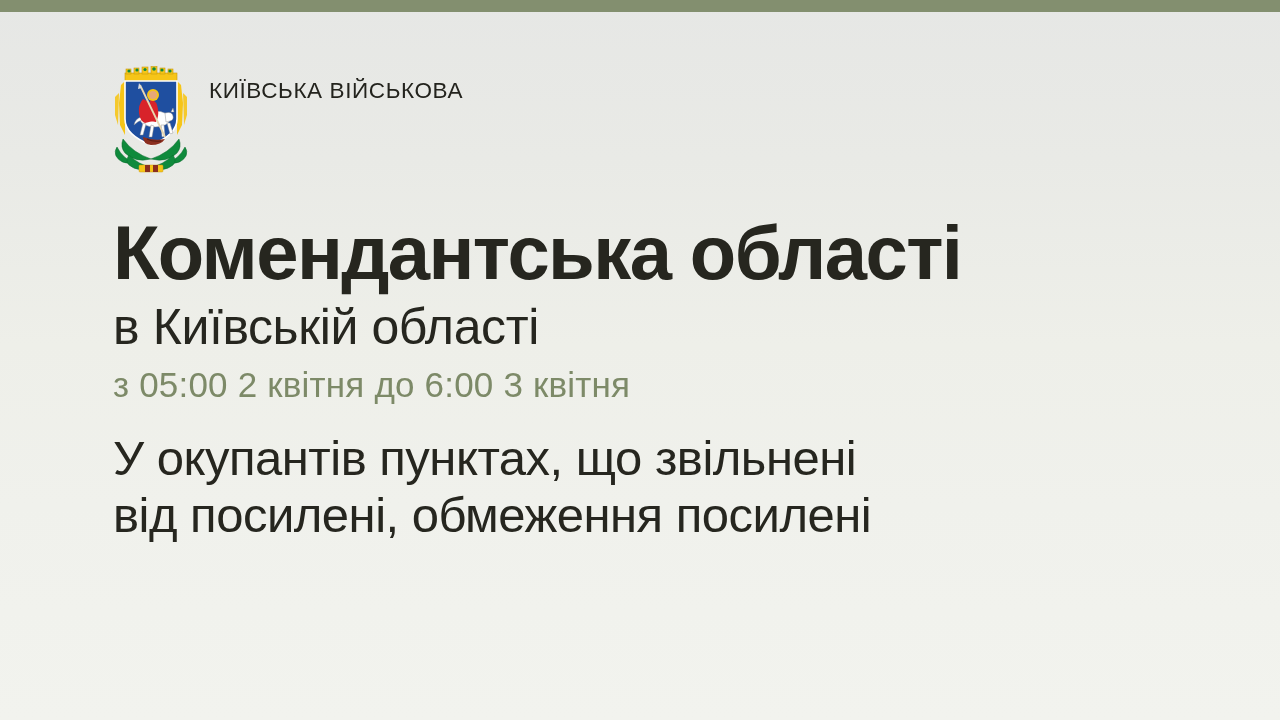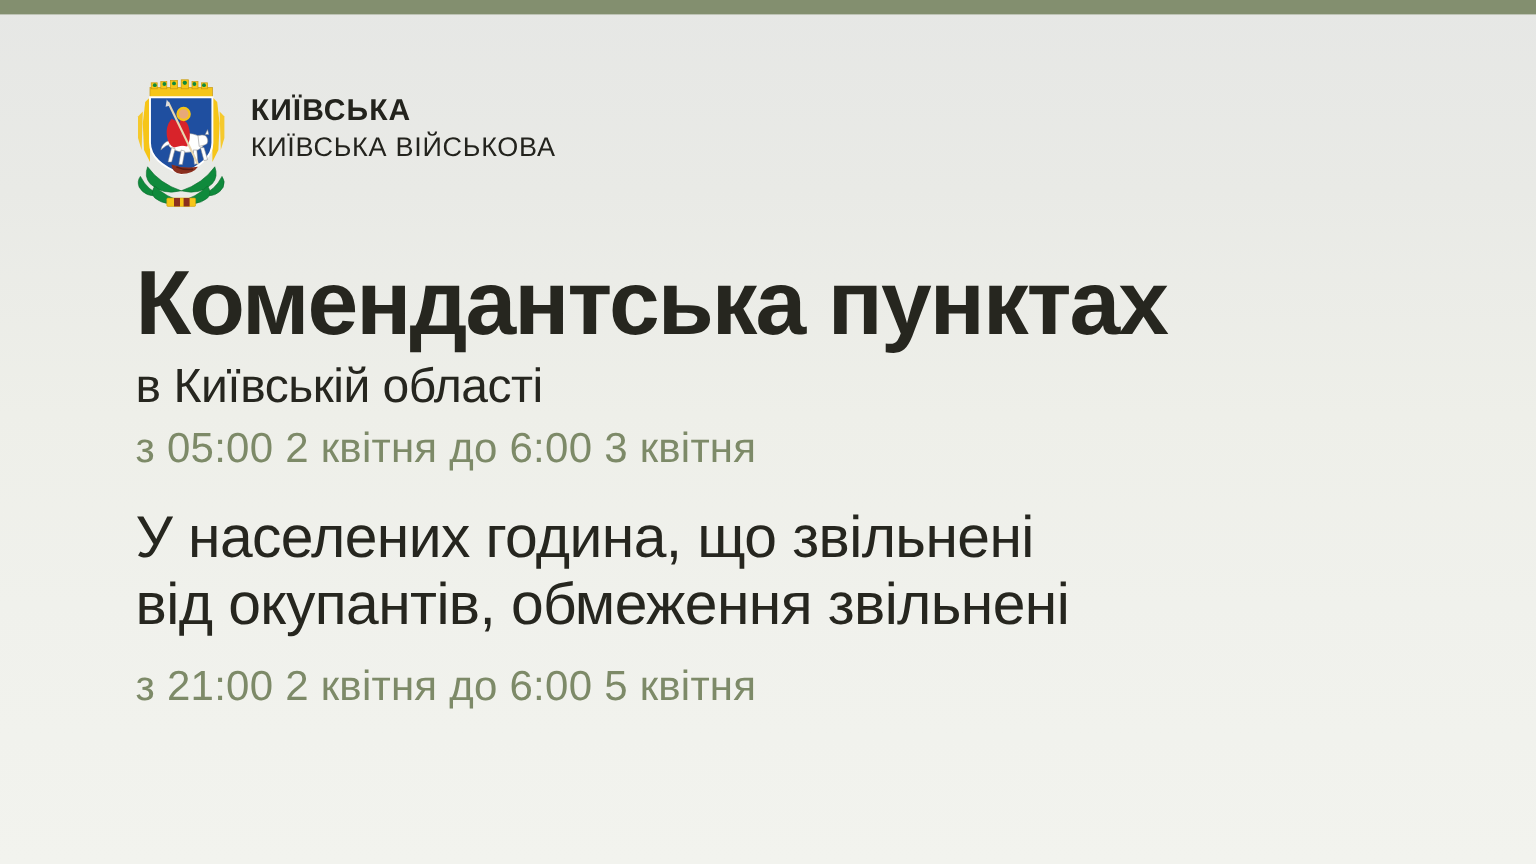--- a/index.html
+++ b/index.html
@@ -90,21 +90,21 @@
     font-weight:bold;
     letter-spacing:-1.6px;
     color:#26261f;
     line-height:1.0;
     white-space:nowrap;
     display:block;
     margin-bottom:10px;
   }
 
   .subheadline {
-    font-size:40px;
+    font-size:50px;
     font-weight:normal;
     letter-spacing:-0.4px;
     color:#26261f;
     line-height:1.05;
     white-space:nowrap;
     display:block;
     margin-bottom:12px;
   }
 
   .timerange {
@@ -202,36 +202,34 @@
       </g>
 
       <g>
         <rect x="26" y="102" width="24" height="7" rx="1" fill="#f6c518" stroke="#c99a10" stroke-width="0.5"></rect>
         <rect x="32" y="102" width="5" height="7" fill="#8b2f1f"></rect>
         <rect x="40" y="102" width="5" height="7" fill="#8b2f1f"></rect>
       </g>
     </svg>
 
     <div id="org-name">
-      <span class="org-line1">КИЇВСЬКА</span>
       <span class="org-line2">КИЇВСЬКА ВІЙСЬКОВА</span>
     </div>
 
   </div>
 
   <div id="content">
 
-    <span class="headline">Комендантська пунктах</span>
+    <span class="headline">Комендантська області</span>
 
     <span class="subheadline">в Київській області</span>
 
     <span class="timerange" id="timerange-1">з 05:00 2 квітня до 6:00 3 квітня</span>
 
     <div id="body-block">
-      <span class="bodyline">У населених година, що звільнені</span>
-      <span class="bodyline">від окупантів, обмеження звільнені</span>
+      <span class="bodyline">У окупантів пунктах, що звільнені</span>
+      <span class="bodyline">від посилені, обмеження посилені</span>
     </div>
 
-    <span class="timerange" id="timerange-2">з 21:00 2 квітня до 6:00 5 квітня</span>
 
   </div>
 
 </div>
 
 </body></html>

